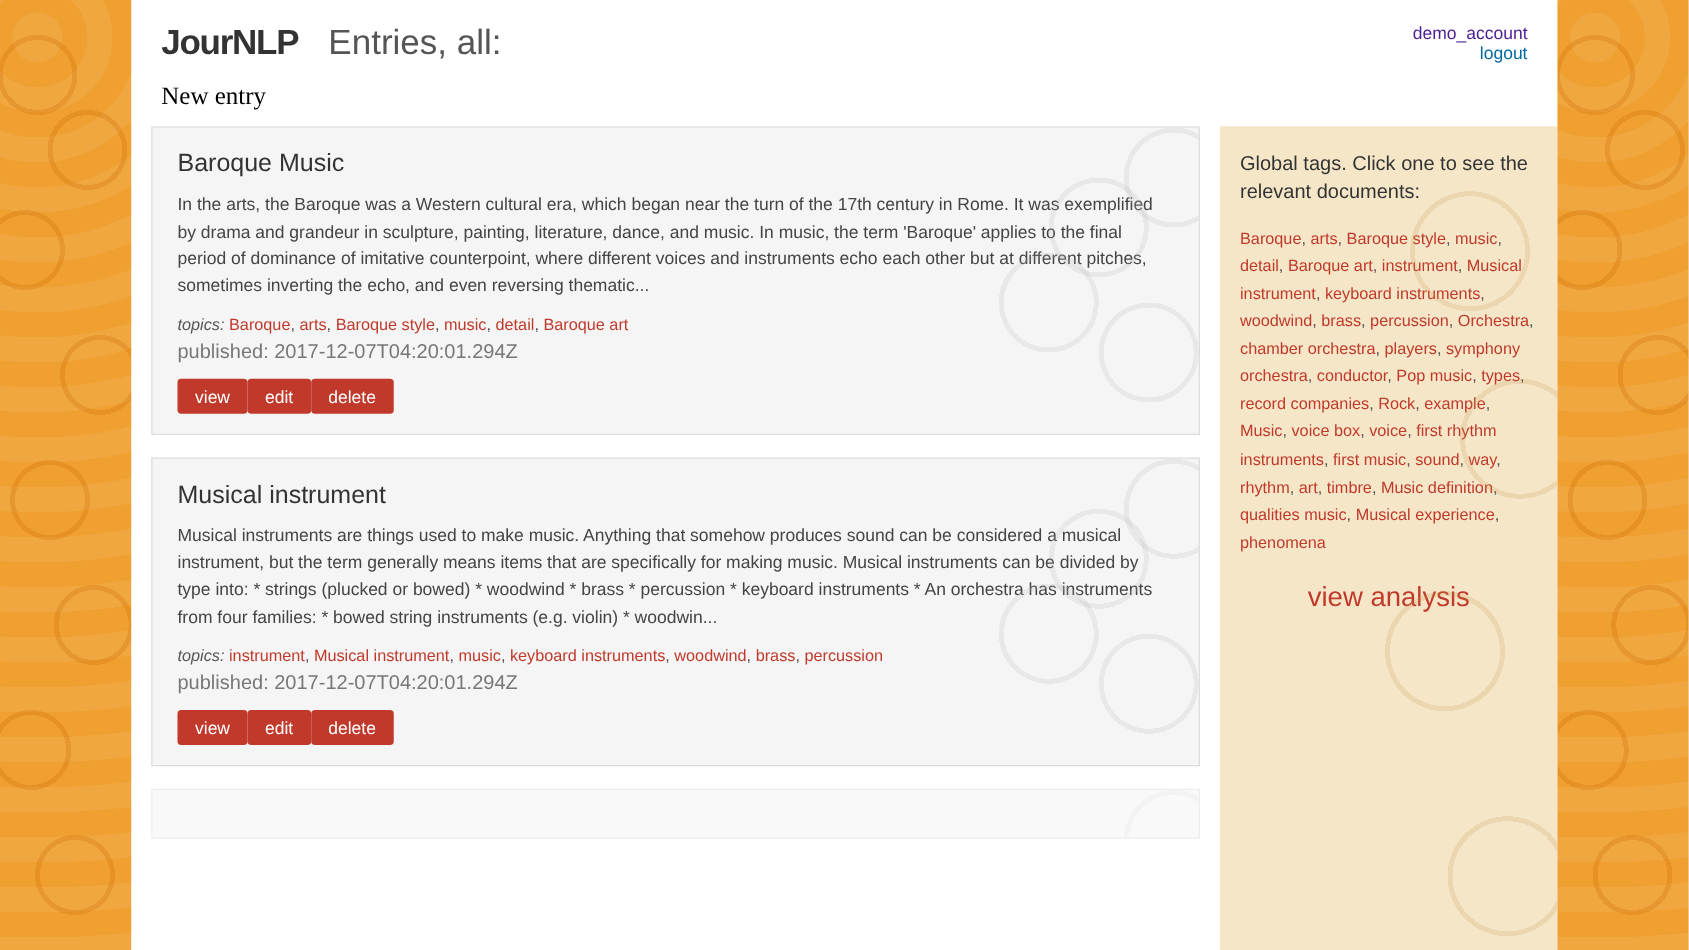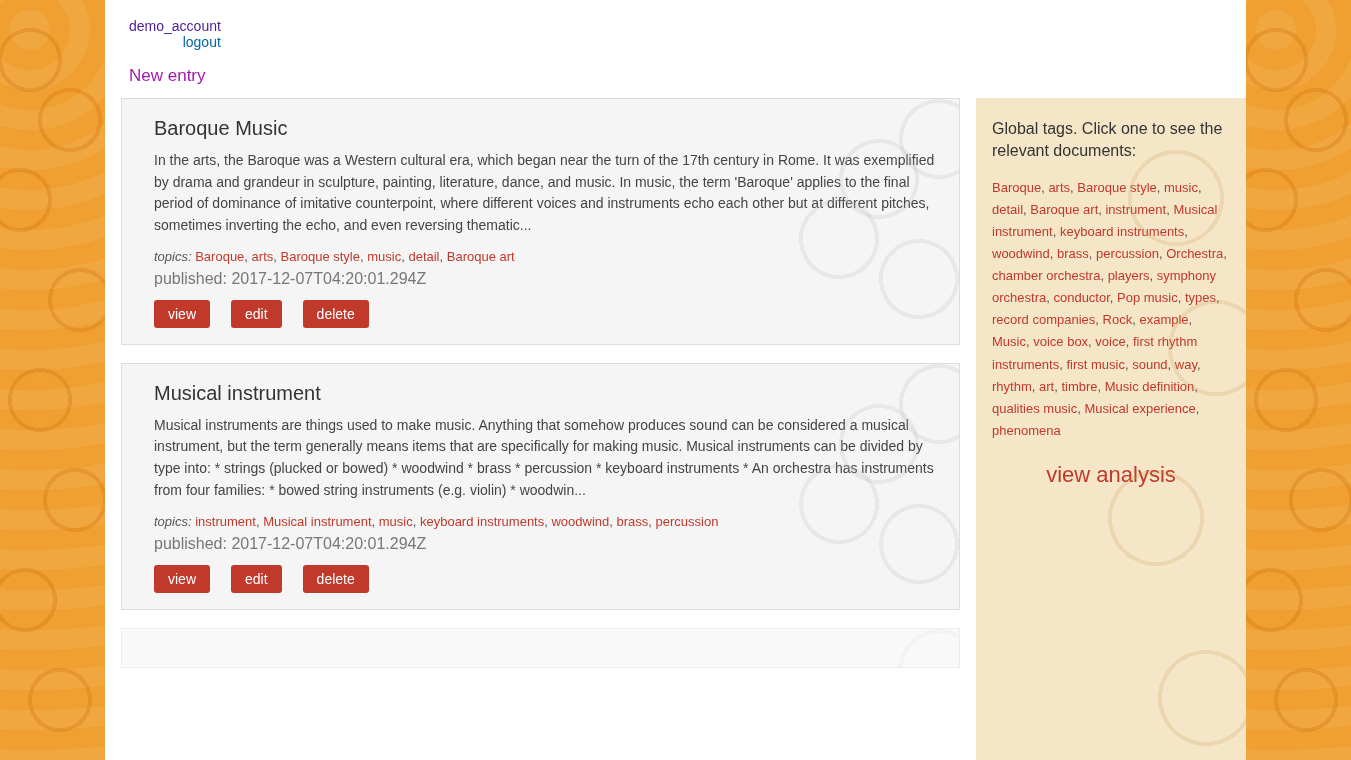--- a/index.html
+++ b/index.html
@@ -81,24 +81,24 @@
       color: #0369a1;
       cursor: pointer;
       display: block;
     }
 
     
     .new-entry-section {
       padding: 8px 24px 12px 24px;
     }
     .new-entry-link {
-      color: #a21caf;
-      font-size: 17px;
-      cursor: pointer;
-      font-family: Liberation Sans, sans-serif;
+      color: #000000;
+      font-size: 20px;
+      cursor: pointer;
+      font-family: Liberation Serif, serif;
     }
 
     
     .body-layout {
       display: flex;
       flex: 1;
       gap: 0;
     }
 
     
@@ -106,21 +106,21 @@
       flex: 1;
       padding: 0 16px 16px 16px;
       overflow-y: auto;
     }
 
     
     .entry-card {
       background: #f5f5f5;
       border: 1px solid #ddd;
       margin-bottom: 18px;
-      padding: 18px 20px 16px 32px;
+      padding: 18px 20px 16px 20px;
       position: relative;
       overflow: hidden;
     }
     .entry-card::after {
       content: '';
       position: absolute;
       right: 0; top: 0; bottom: 0;
       width: 200px;
       background-image:
         radial-gradient(circle 50px at 120px 80px, transparent 36px, rgba(180,180,180,0.2) 36px, rgba(180,180,180,0.2) 40px, transparent 40px),
@@ -158,21 +158,21 @@
       cursor: pointer;
     }
     .entry-published {
       font-size: 16px;
       color: #777;
       margin-bottom: 12px;
       font-family: Arial, sans-serif;
     }
     .entry-actions {
       display: flex;
-      gap: 21px;
+      gap: 0;
     }
     .btn {
       padding: 6px 14px;
       border: none;
       border-radius: 3px;
       font-size: 14px;
       cursor: pointer;
       font-family: Arial, sans-serif;
       color: #fff;
       background-color: #c0392b;
@@ -231,20 +231,24 @@
     }
   </style>
 </head>
 <body>
 
 <div class="side-panel"></div>
 
 <div class="main-content">
 
   <div class="header">
+    <div class="header-left">
+      <span class="logo">JourNLP</span>
+      <span class="page-title">Entries, all:</span>
+    </div>
     <div class="header-right">
       <span class="user-name">demo_account</span>
       <span class="logout-link">logout</span>
     </div>
   </div>
 
   <div class="new-entry-section">
     <span class="new-entry-link">New entry</span>
   </div>
 

